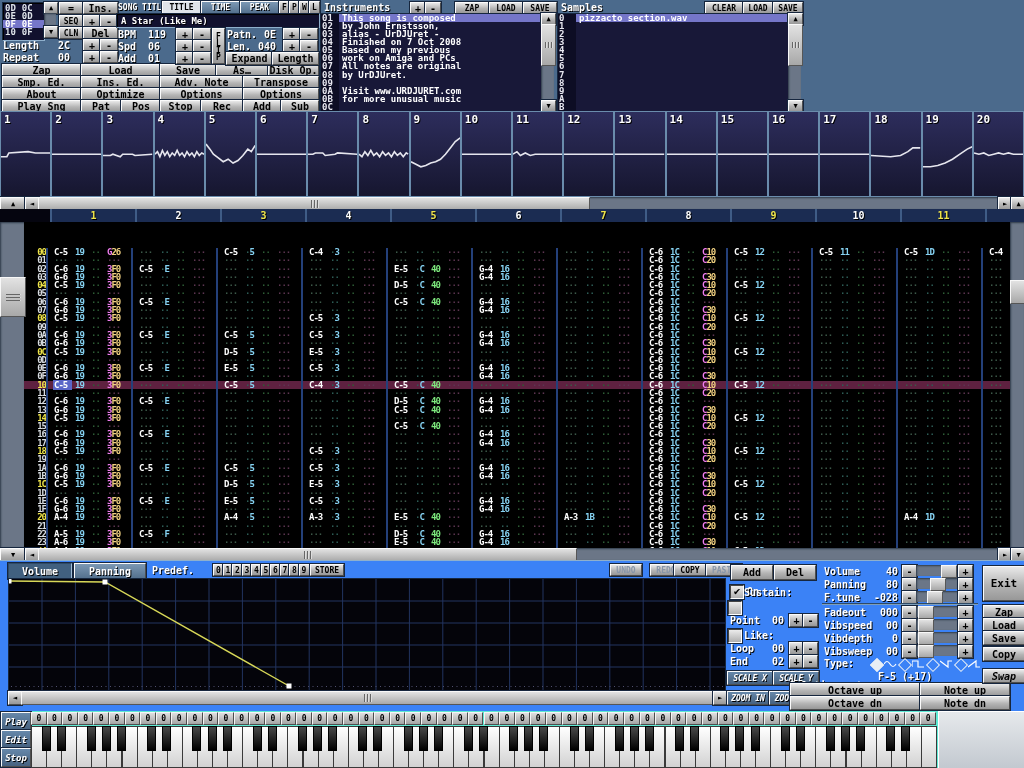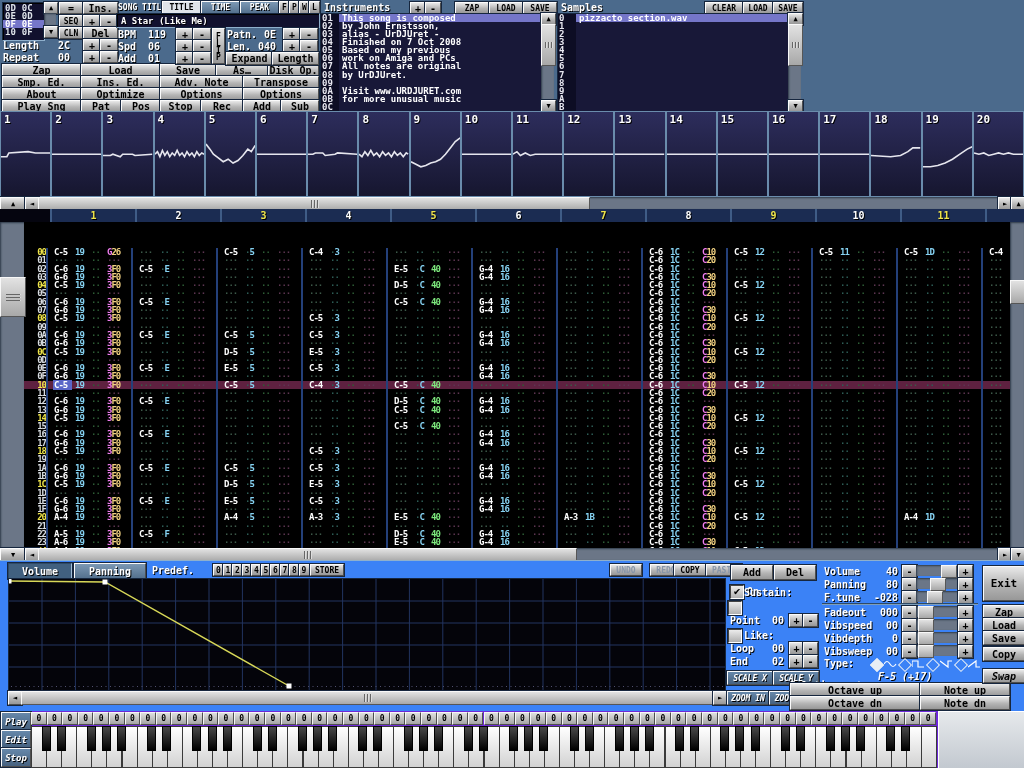--- a/index.html
+++ b/index.html
@@ -774,35 +774,35 @@
         <span class="diamond" style="position: absolute; left: 928px; top: 99px;"></span>
         <svg width="13" height="10" style="position: absolute; left: 940px; top: 98px;">
           <path d="M0,2 L8,8 L8,2 L12,2" fill="none" stroke="#fff" stroke-width="1.2"></path>
         </svg>
         <span class="diamond" style="position: absolute; left: 956px; top: 99px;"></span>
         <svg width="13" height="10" style="position: absolute; left: 968px; top: 98px;">
           <path d="M0,8 L8,2 L8,8 L12,8" fill="none" stroke="#fff" stroke-width="1.2"></path>
         </svg>
       </div>
     <div class="lb abs" style="left:790px;top:110px;margin-top:9px;">Relative note:</div>
-    <div class="lb abs" style="left:878px;top:110px;font-style:italic;">F-5 (+17)</div>
+    <div class="lb abs" style="left:878px;top:110px;">F-5 (+17)</div>
     <div class="btn" style="left:790px;top:122px;width:128px;height:12px;">Octave up</div>
     <div class="btn" style="left:920px;top:122px;width:88px;height:12px;">Note up</div>
     <div class="btn" style="left:790px;top:135px;width:128px;height:12px;">Octave dn</div>
     <div class="btn" style="left:920px;top:135px;width:88px;height:12px;">Note dn</div>
 
     <div class="btn" style="left:983px;top:5px;width:40px;height:33px;font-size:11px;">Exit</div>
     <div class="btn" style="left:983px;top:44px;width:40px;height:12px;">Zap</div>
     <div class="btn" style="left:983px;top:57px;width:40px;height:12px;">Load</div>
     <div class="btn" style="left:983px;top:70px;width:40px;height:12px;">Save</div>
     <div class="btn" style="left:983px;top:86px;width:40px;height:12px;">Copy</div>
     <div class="btn" style="left:983px;top:108px;width:40px;height:12px;font-style:italic;">Swap</div>
   </div>
 
-  <div class="abs" style="left:0;top:711px;width:1016px;height:57px;background:#6d28d9;">
+  <div class="abs" style="left:0;top:711px;width:1016px;height:57px;background:#5eead4;">
     <div class="btn darkbtn" style="left:1px;top:1px;width:28px;height:17px;font-size:9px;">Play</div>
     <div class="btn darkbtn" style="left:1px;top:19px;width:28px;height:17px;font-size:9px;">Edit</div>
     <div class="btn darkbtn" style="left:1px;top:37px;width:28px;height:17px;font-size:9px;">Stop</div>
     <div class="abs" id="digit-row" style="left:31px;top:1px;width:905px;height:13px;">
         <div class="digit" style="left: 0px; width: 15.6034px;">0</div>
         <div class="digit" style="left: 15.6034px; width: 15.6034px;">0</div>
         <div class="digit" style="left: 31.2069px; width: 15.6034px;">0</div>
         <div class="digit" style="left: 46.8103px; width: 15.6034px;">0</div>
         <div class="digit" style="left: 62.4138px; width: 15.6034px;">0</div>
         <div class="digit" style="left: 78.0172px; width: 15.6034px;">0</div>

